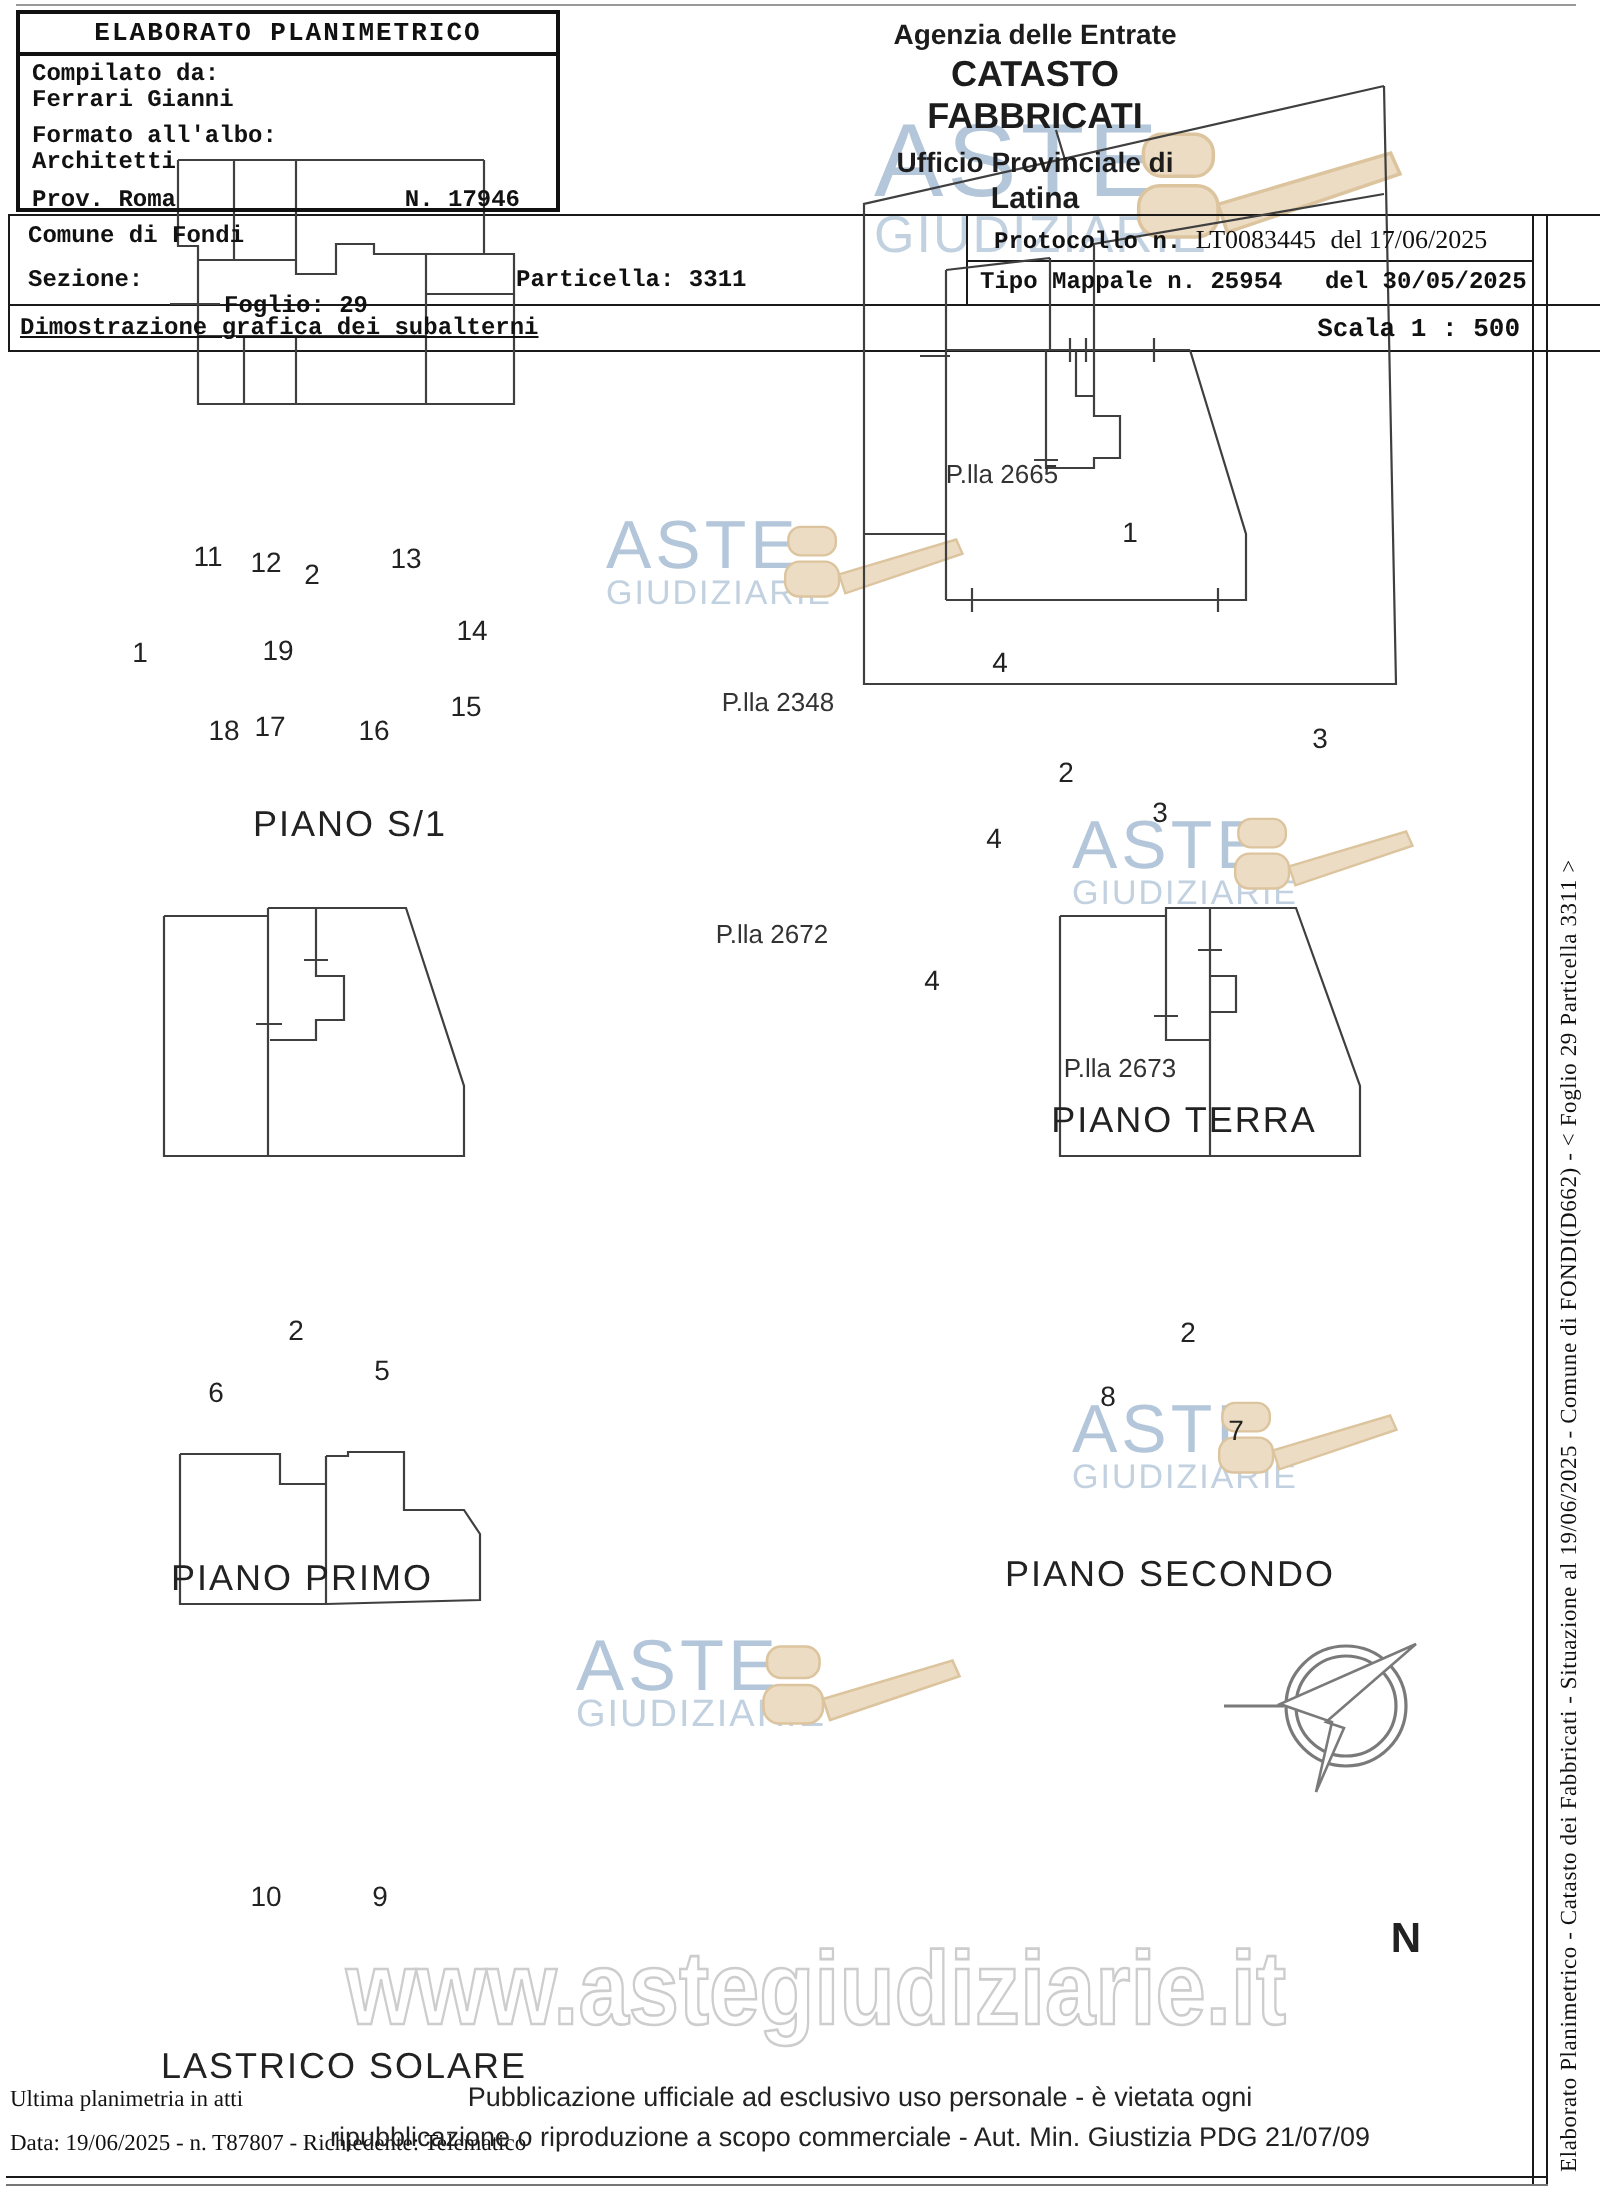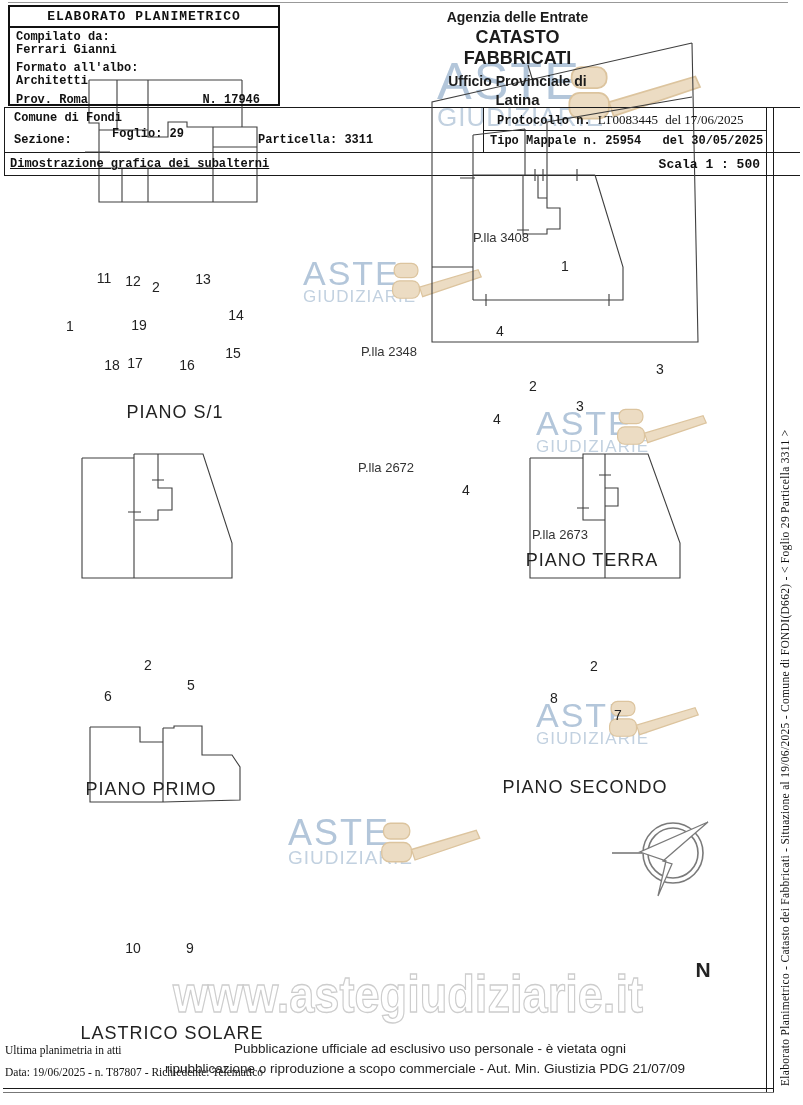--- a/index.html
+++ b/index.html
@@ -138,21 +138,21 @@
   <div class="line-v" style="left:483px;top:108px;height:44px;"></div>
   <div class="line-h" style="left:483px;top:130px;width:283px;"></div>
 
   <div class="line-v" style="left:766px;top:107px;height:985px;"></div>
   <div class="line-v" style="left:773px;top:107px;height:985px;"></div>
   <div class="line-h" style="left:3px;top:1088px;width:771px;"></div>
   <div class="line-h" style="left:3px;top:1092px;width:771px;background:#777;"></div>
 
   <div class="band-text" style="left:14px;top:111px;">Comune di Fondi</div>
   <div class="band-text" style="left:14px;top:133px;">Sezione:</div>
-  <div class="band-text" style="left:112px;top:127px;">Foglio: 29</div>
+  <div class="band-text" style="left:112px;top:146px;">Foglio: 29</div>
   <div class="band-text" style="left:258px;top:133px;">Particella: 3311</div>
 
   <div class="band-text" style="left:497px;top:112px;">
     <span>Protocollo n.</span>
     <span class="serif" style="font-weight:normal;font-size:13px;">LT0083445</span>
     <span class="serif" style="font-weight:normal;font-size:13px;">del 17/06/2025</span>
   </div>
   <div class="band-text" style="left:490px;top:134px;">
     <span>Tipo Mappale n.</span>
     <span>25954</span>
@@ -224,21 +224,21 @@
   <span class="rlabel" style="left:191px;top:685px;">5</span>
   <span class="rlabel" style="left:108px;top:696px;">6</span>
 
   <span class="rlabel" style="left:594px;top:666px;">2</span>
   <span class="rlabel" style="left:554px;top:698px;">8</span>
   <span class="rlabel" style="left:618px;top:715px;">7</span>
 
   <span class="rlabel" style="left:133px;top:948px;">10</span>
   <span class="rlabel" style="left:190px;top:948px;">9</span>
 
-  <span class="parcel" style="left:501px;top:237px;">P.lla 3408</span>
+  <span class="parcel" style="left:501px;top:237px;">P.lla 2665</span>
   <span class="parcel" style="left:389px;top:351px;">P.lla 2348</span>
   <span class="parcel" style="left:386px;top:467px;">P.lla 2672</span>
   <span class="parcel" style="left:560px;top:534px;">P.lla 2673</span>
 
   <span class="ptitle" style="left:175px;top:402px;">PIANO S/1</span>
   <span class="ptitle" style="left:592px;top:550px;">PIANO TERRA</span>
   <span class="ptitle" style="left:151px;top:779px;">PIANO PRIMO</span>
   <span class="ptitle" style="left:585px;top:777px;">PIANO SECONDO</span>
   <span class="ptitle" style="left:172px;top:1023px;">LASTRICO SOLARE</span>
 

